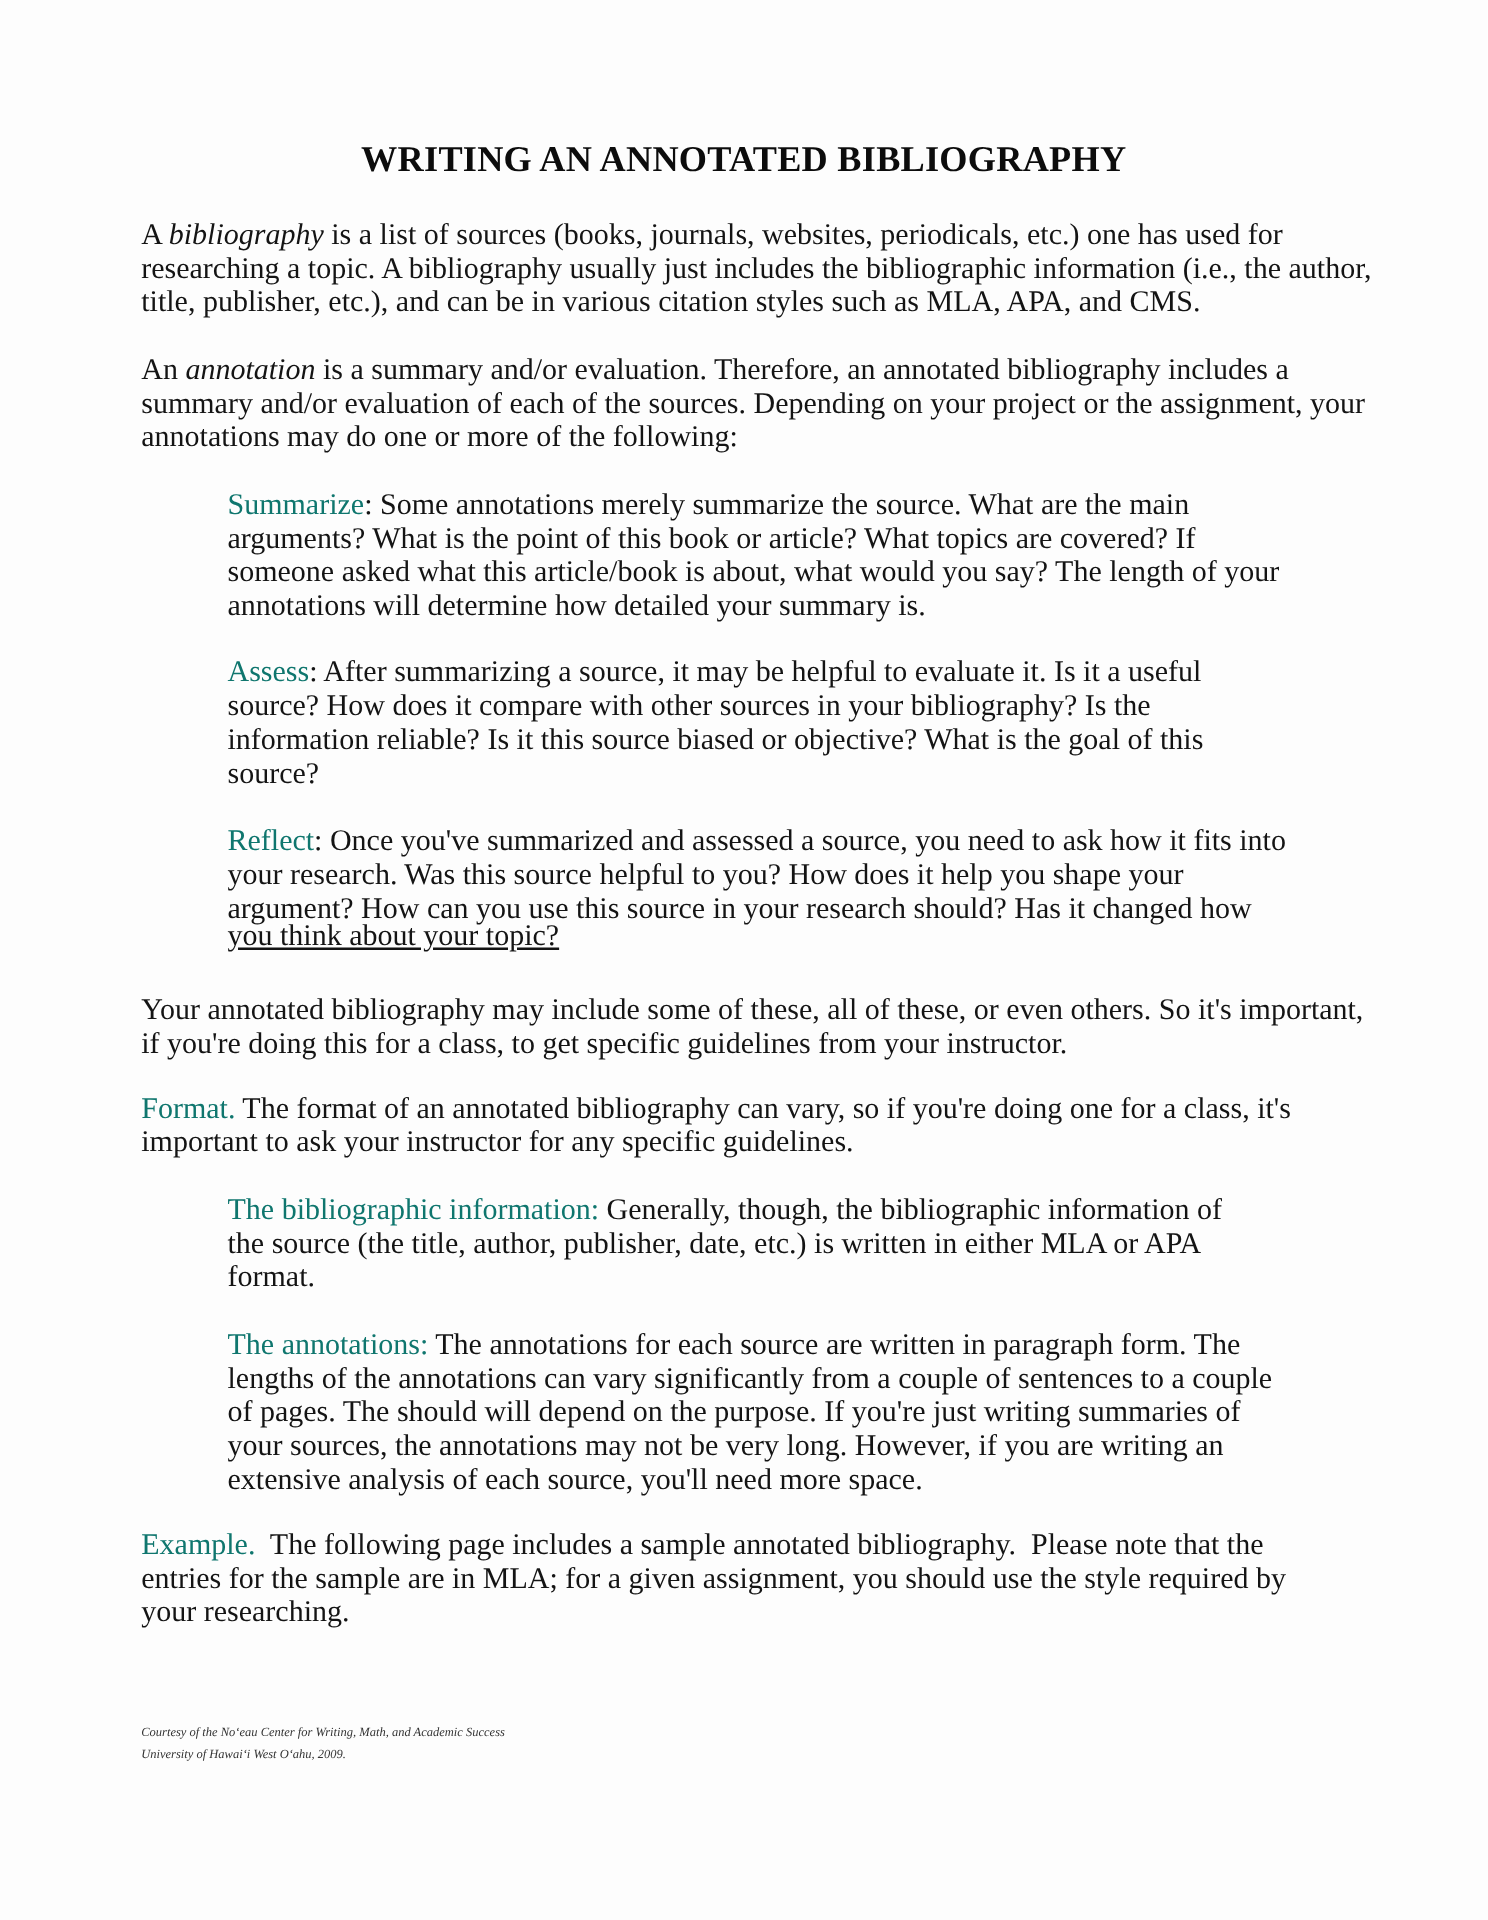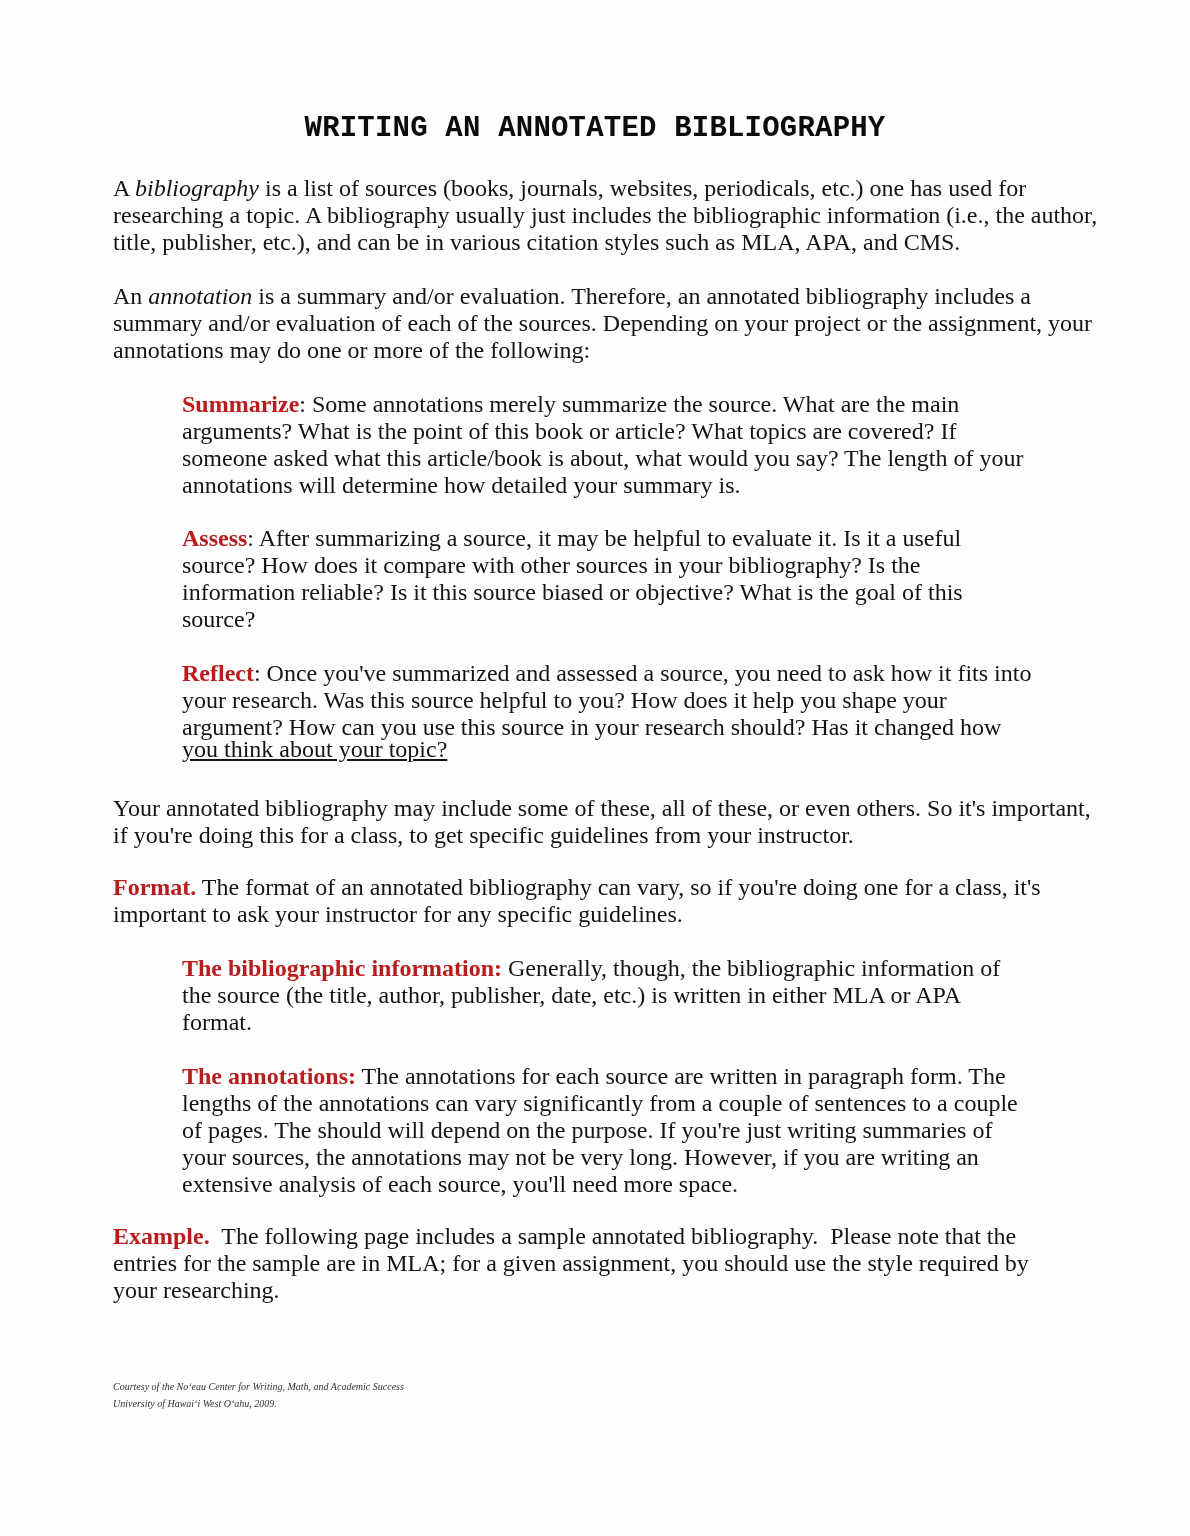--- a/index.html
+++ b/index.html
@@ -25,41 +25,40 @@
     .title {
       position: absolute;
       left: 0;
       width: 1190px;
       top: 112px;
       text-align: center;
       font-weight: bold;
       font-size: 29px;
       letter-spacing: 0.2px;
       color: #0c0c0c;
-      font-family: Liberation Mono, monospace;
     }
     .line {
       position: absolute;
       white-space: nowrap;
       font-size: 24px;
       line-height: 27px;
       color: #141414;
     }
     .l0 { left: 113px; }
     .l1 { left: 182px; }
     .foot {
       position: absolute;
       left: 113px;
       white-space: nowrap;
       font-style: italic;
       font-size: 10px;
       line-height: 17px;
       color: #333333;
     }
-    b { font-weight: bold; color: #b91c1c; }
+    b { font-weight: normal; color: #0f766e; }
     i { font-style: italic; }
   </style>
 </head>
 <body>
 
 <div class="page">
 
   <h1 class="title" style="margin:0;">WRITING AN ANNOTATED BIBLIOGRAPHY</h1>
 
   <div>

